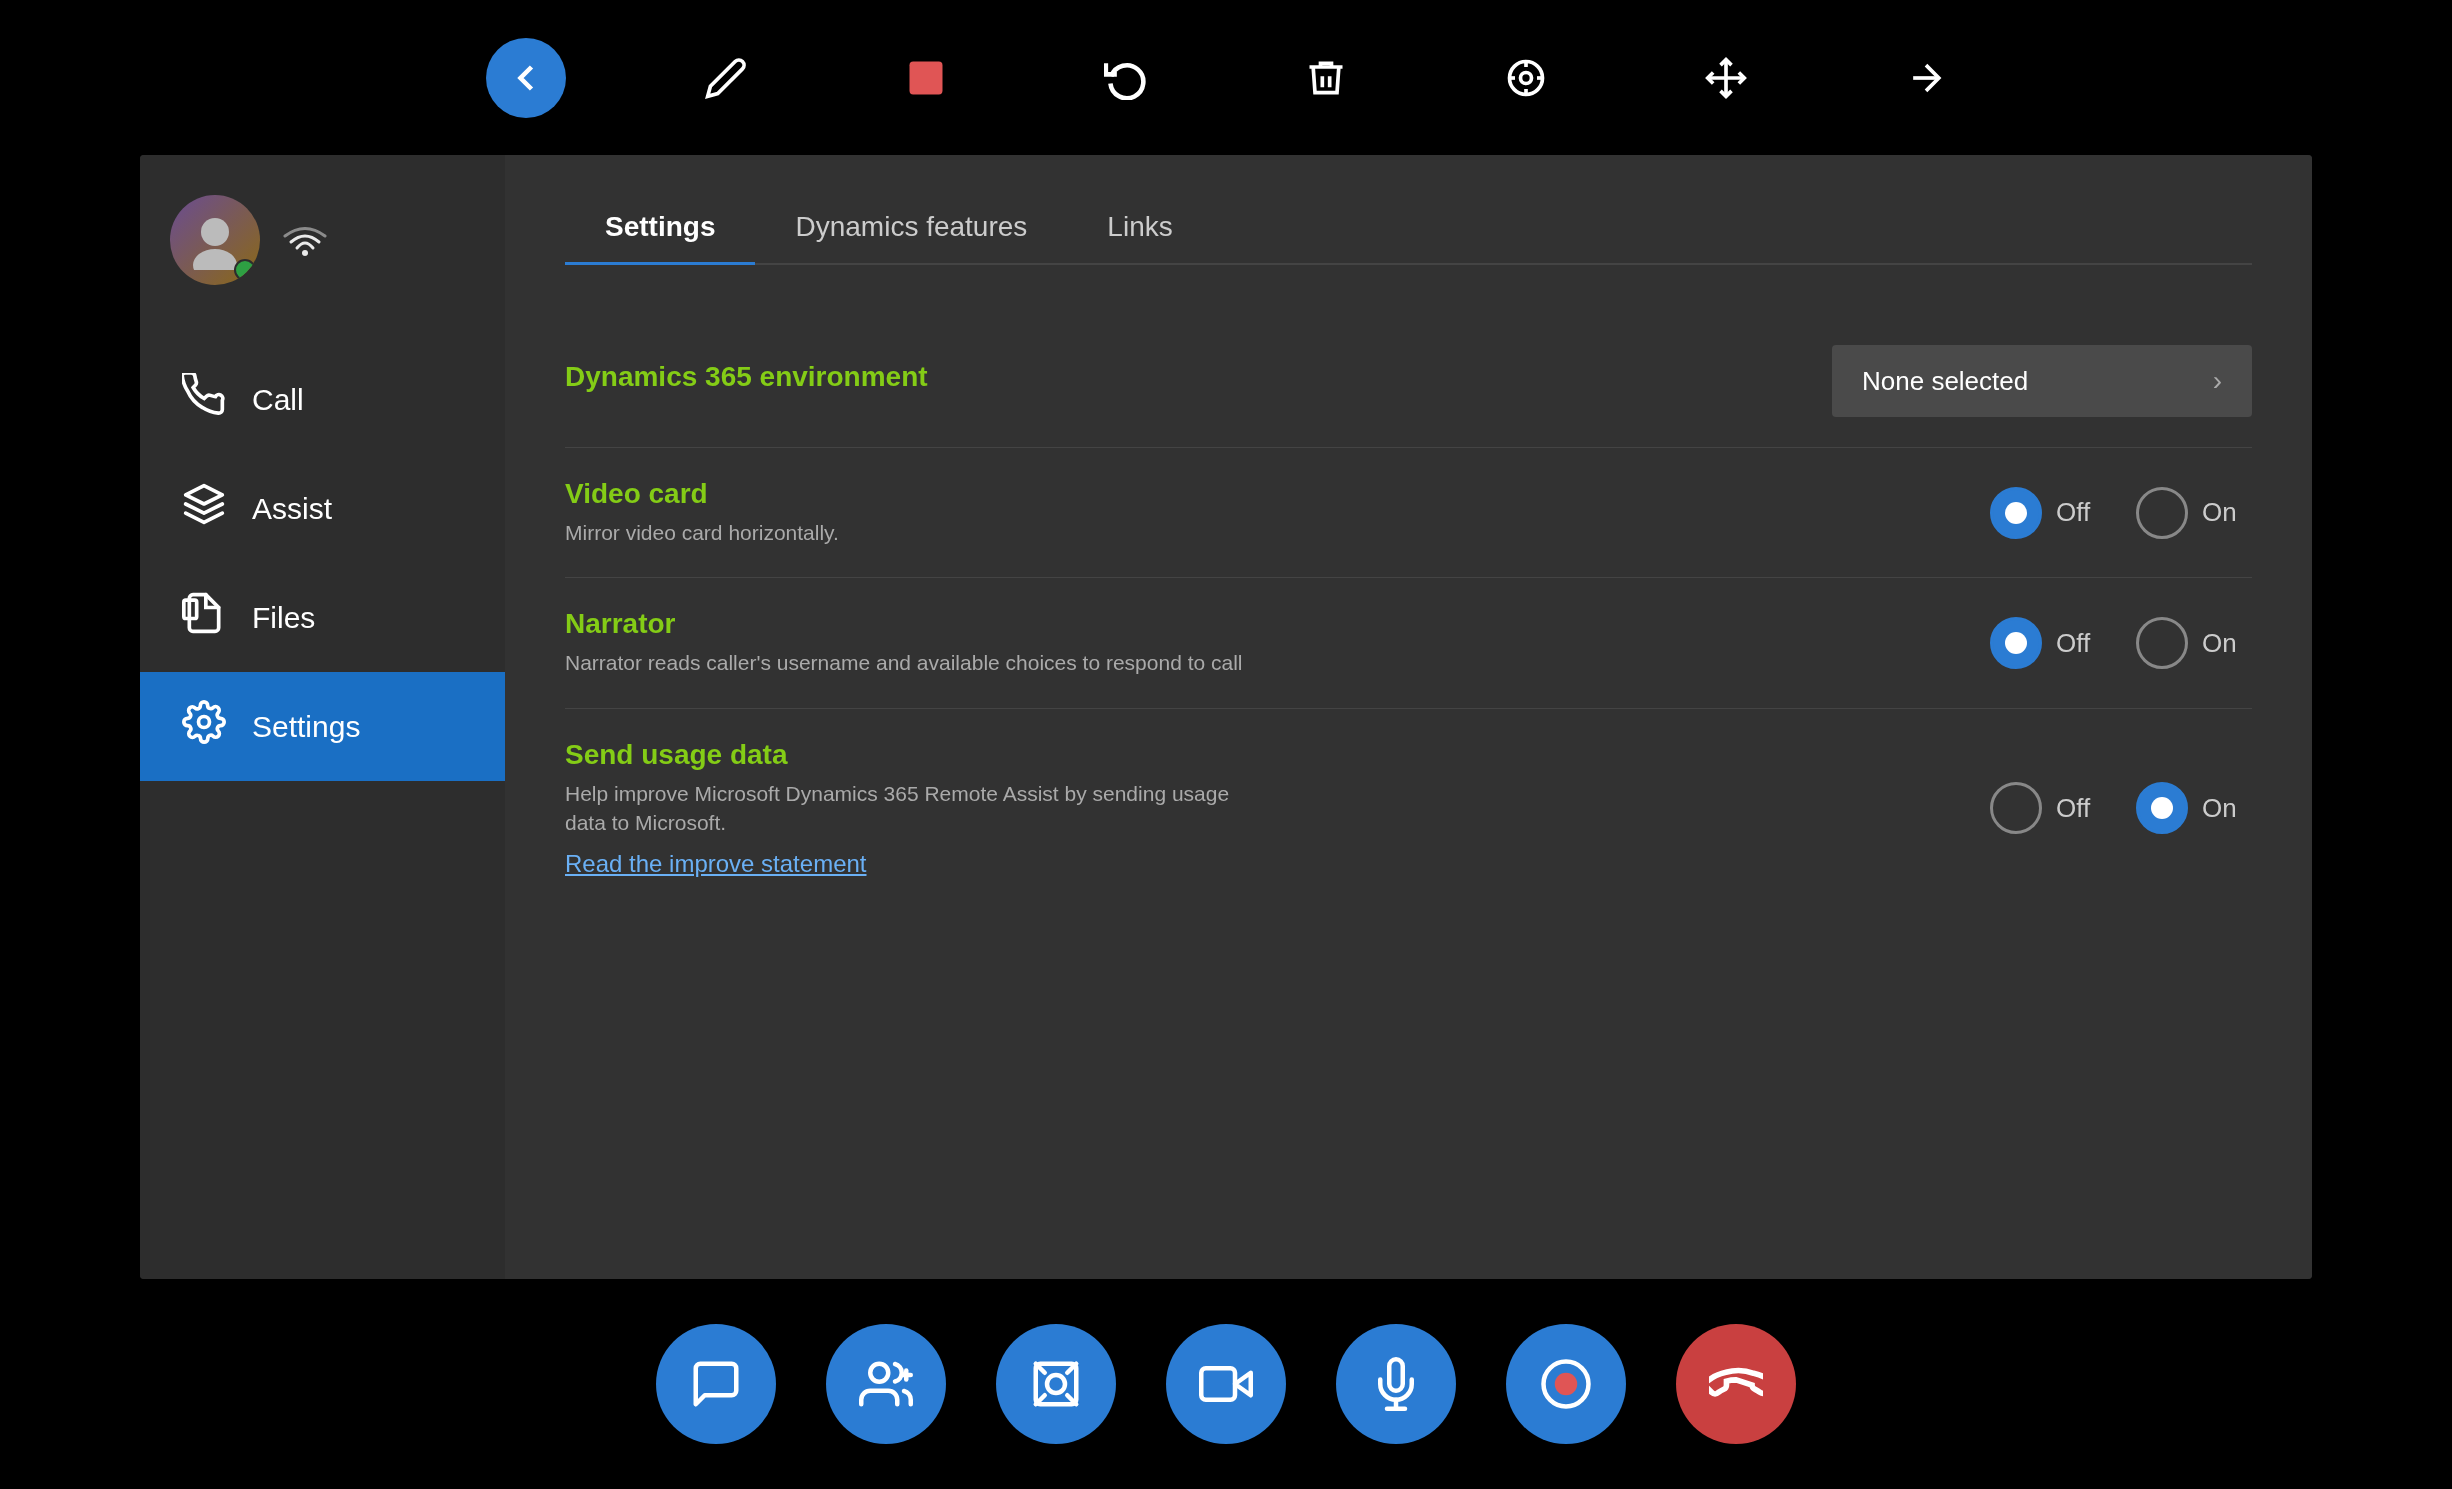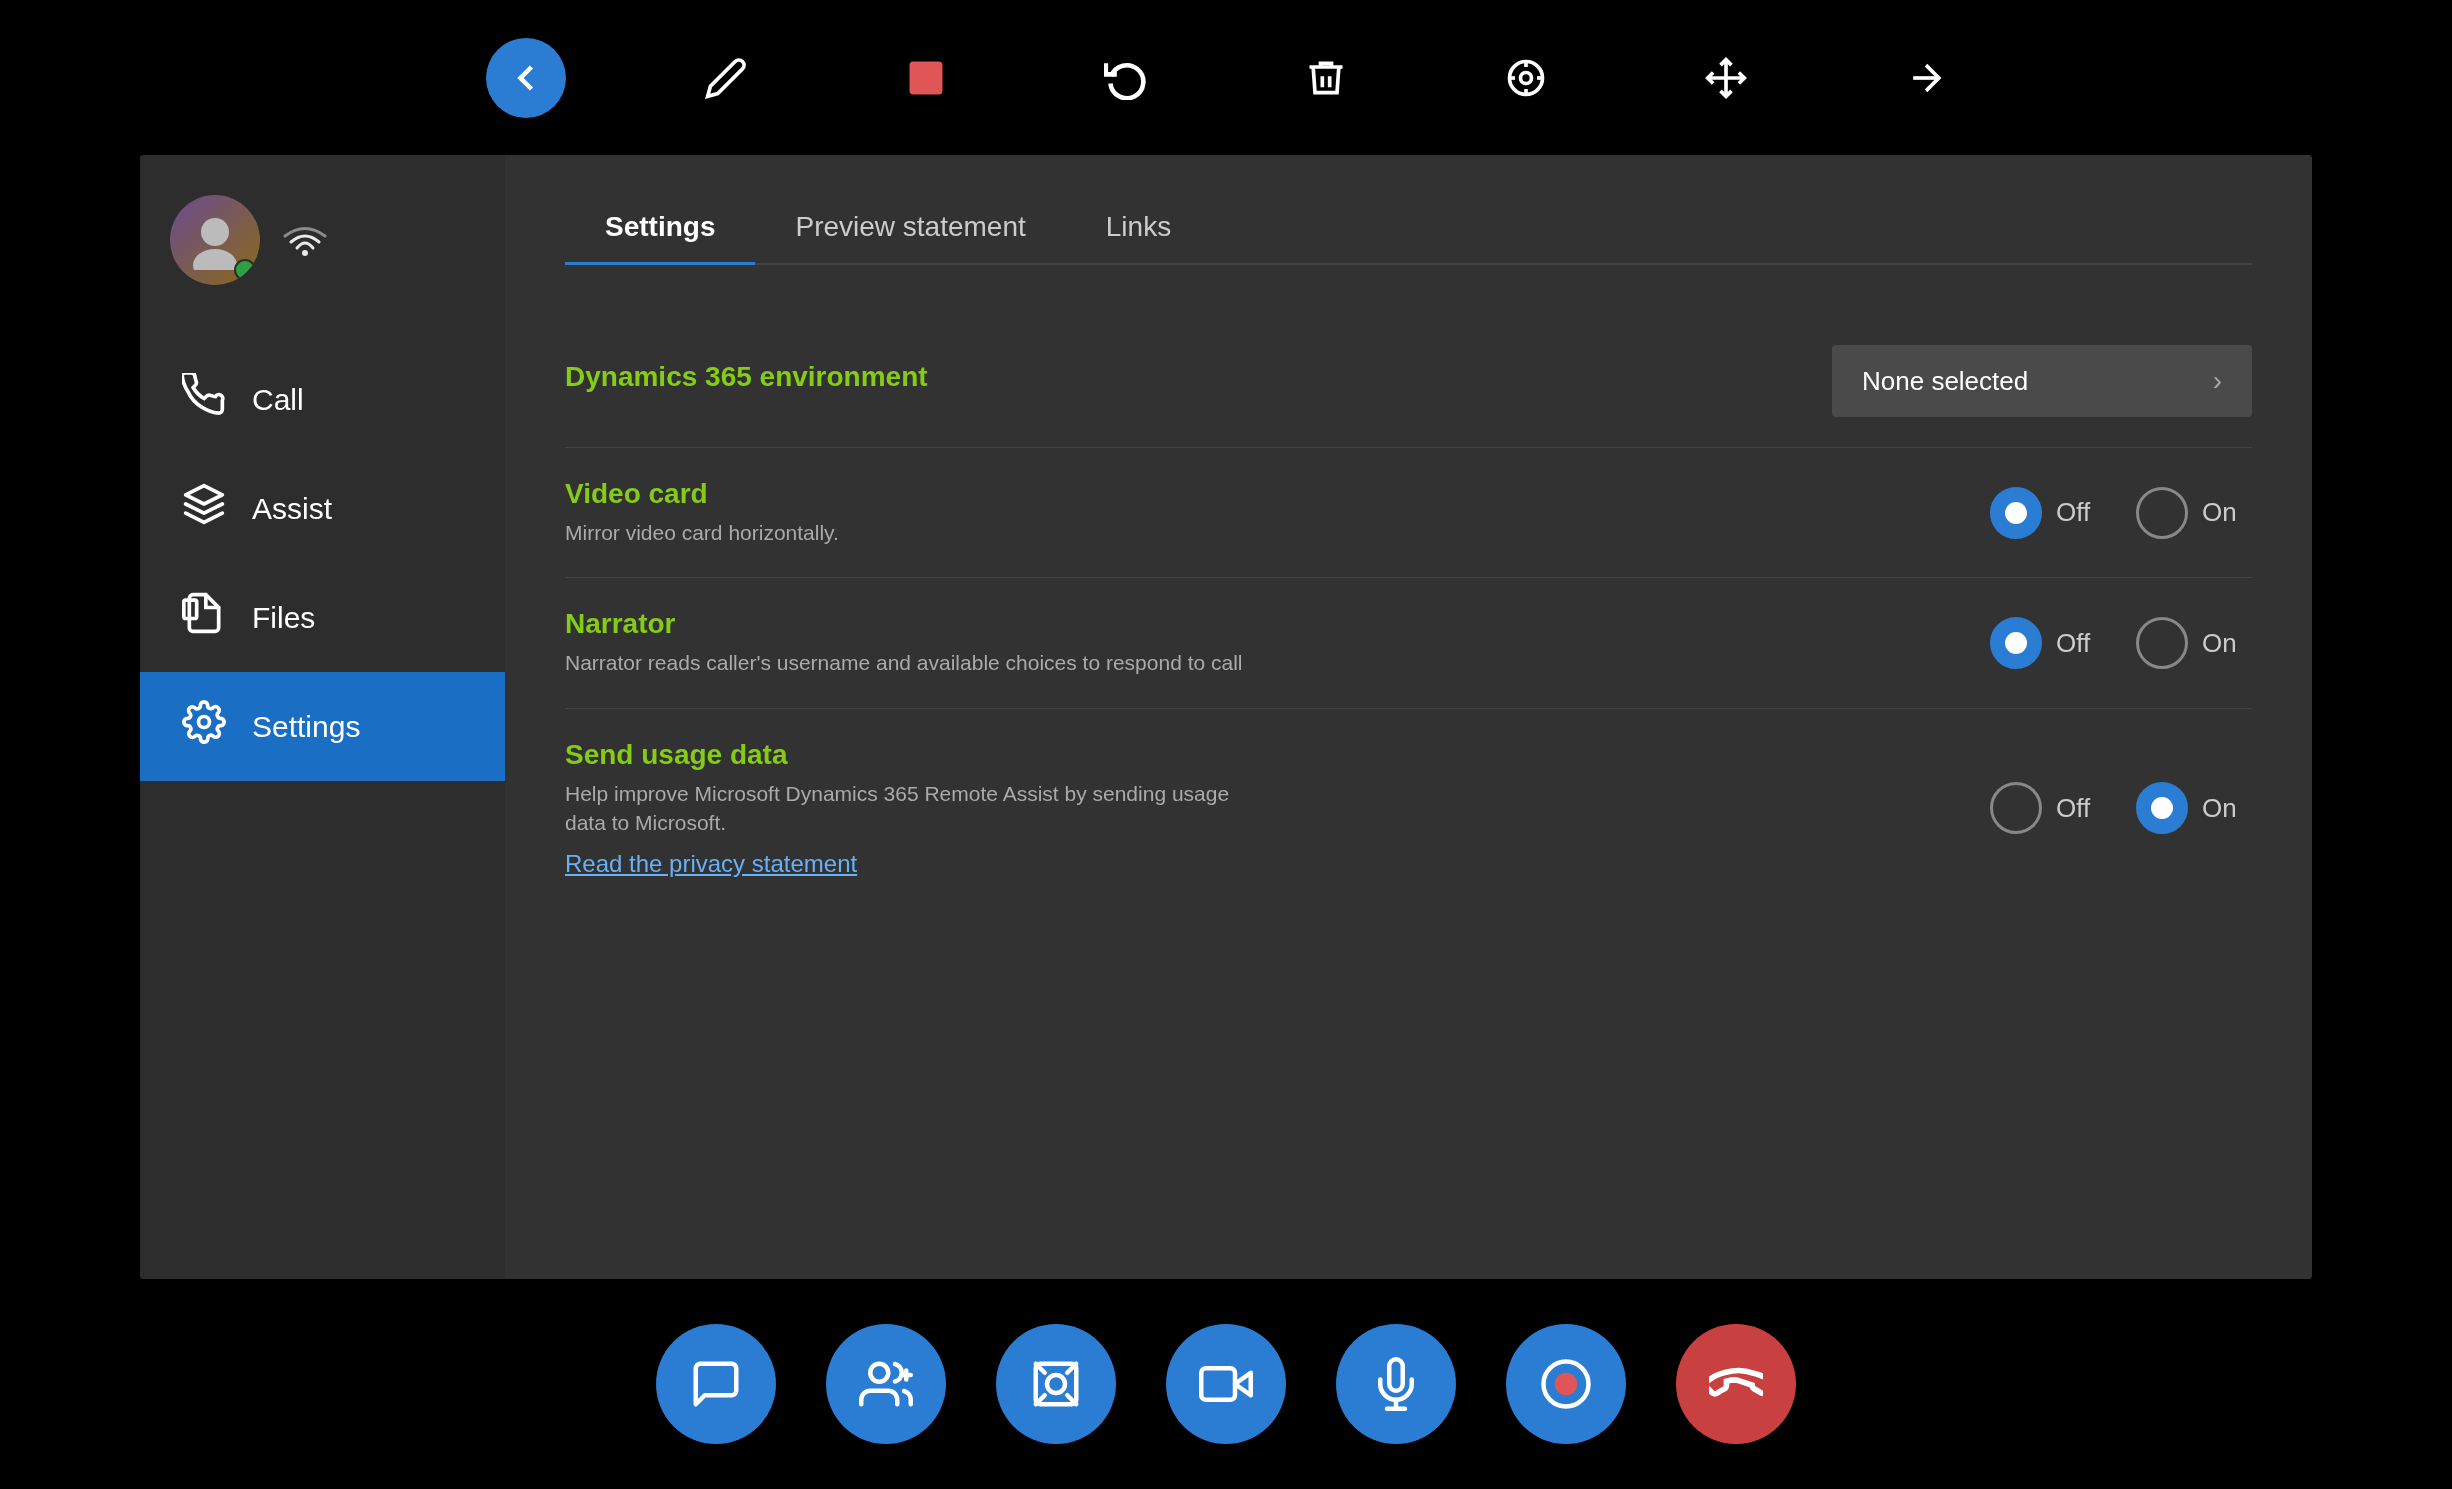--- a/index.html
+++ b/index.html
@@ -446,21 +446,21 @@
     </div>
   </div>
 
   <div class="content">
 
     <div class="tabs">
       <div class="tab active">
         <span>Settings</span>
       </div>
       <div class="tab">
-        <span>Preview statement</span>
+        <span>Dynamics features</span>
       </div>
       <div class="tab">
         <span>Links</span>
       </div>
     </div>
 
     <div class="setting-row">
       <div class="setting-label-area">
         <div class="setting-label">Dynamics 365 environment</div>
       </div>
@@ -504,21 +504,21 @@
           <div class="radio-circle"></div>
           <span class="radio-label">On</span>
         </div>
       </div>
     </div>
 
     <div class="setting-row" style="border-bottom: none;">
       <div class="setting-label-area">
         <div class="setting-label">Send usage data</div>
         <div class="setting-sublabel">Help improve Microsoft Dynamics 365 Remote Assist by sending usage data to Microsoft.</div>
-        <a class="privacy-link">Read the privacy statement</a>
+        <a class="privacy-link">Read the improve statement</a>
       </div>
       <div class="setting-control">
         <div class="radio-option">
           <div class="radio-circle"></div>
           <span class="radio-label">Off</span>
         </div>
         <div class="radio-option">
           <div class="radio-circle selected"></div>
           <span class="radio-label">On</span>
         </div>

